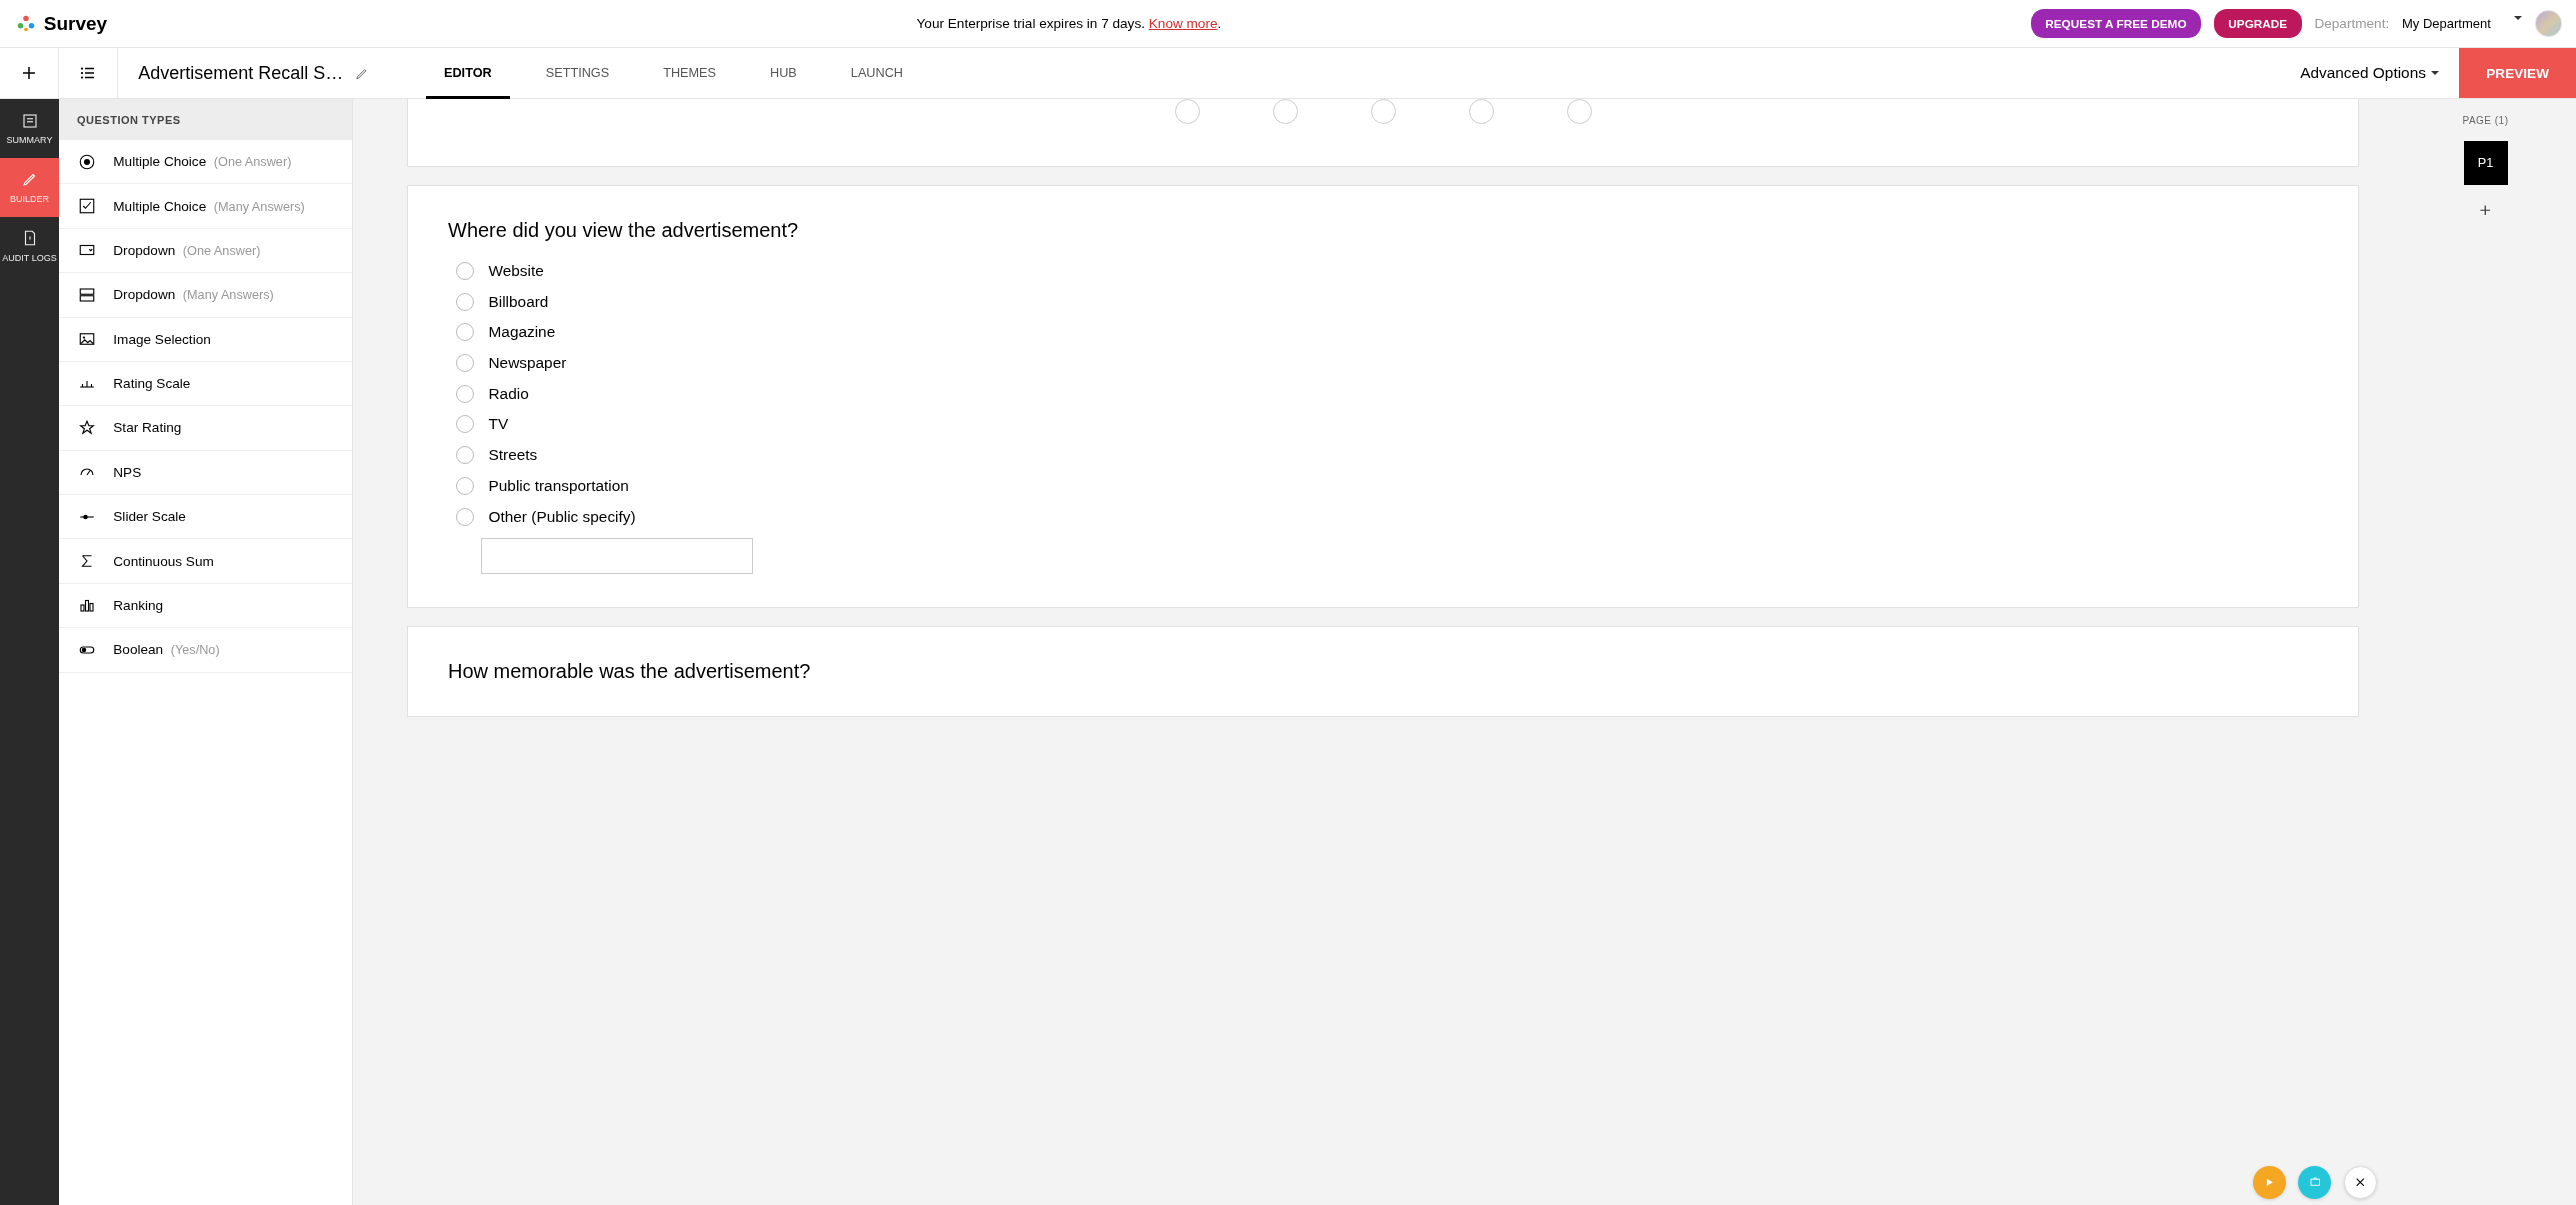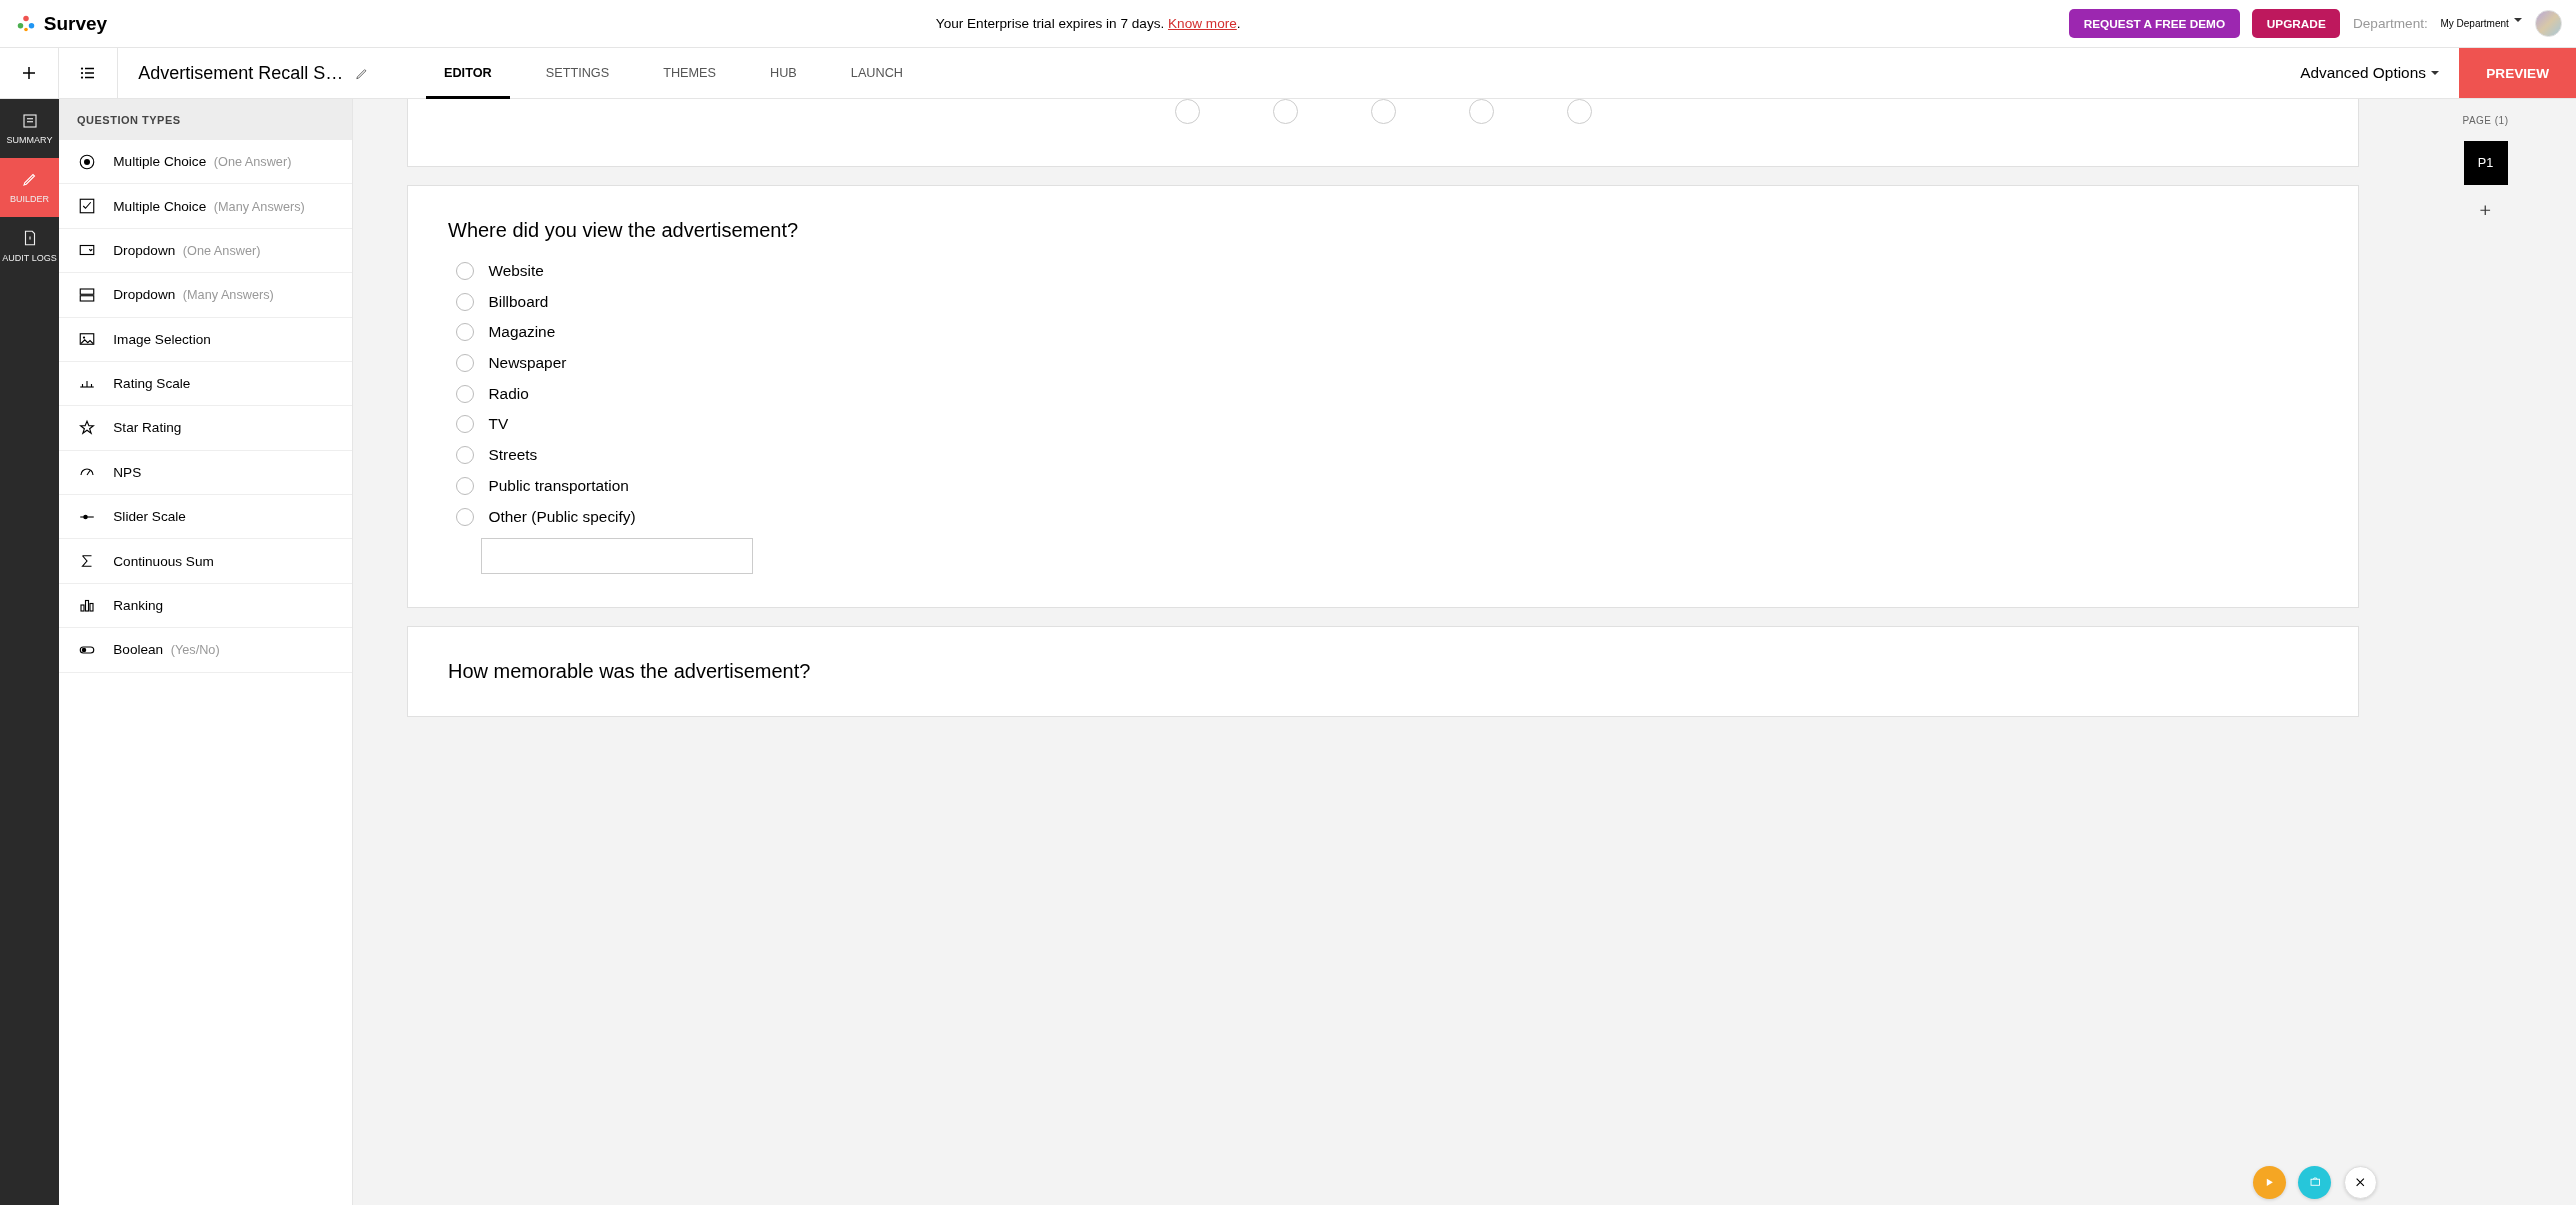--- a/index.html
+++ b/index.html
@@ -16,25 +16,25 @@
     font-size: 13.6px;
   }
   .brand { display: flex; align-items: center; gap: 7.3px; font-size: 19px; font-weight: 600; }
   .logo-swirl {
     width: 22px; height: 22px; position: relative;
   }
   .logo-swirl svg { width: 22px; height: 22px; }
   .banner-center { flex: 1; text-align: center; }
   .banner-center a { color: #d32f2f; text-decoration: underline; }
   .banner-right { display: flex; align-items: center; gap: 12.7px; }
-  .btn { border: none; padding: 7.3px 14.5px; font-size: 11.8px; font-weight: 600; cursor: pointer; border-radius: 5px; }
+  .btn { border: none; padding: 7.3px 14.5px; font-size: 11.8px; font-weight: 600; cursor: pointer; border-radius: 13px; }
   .btn-demo { background: #9c27b0; color: #fff; }
   .btn-upgrade { background: #be185d; color: #fff; }
   .dept-label { color: #999; font-size: 13.6px; }
-  .dept-value { font-size: 10px; display: inline-flex; align-items: flex-start; gap: 5px; }
+  .dept-value { font-size: 13px; display: inline-flex; align-items: flex-start; gap: 23px; }
   .avatar {
     width: 27px; height: 27px; border-radius: 50%;
     background: linear-gradient(135deg, #b8a8d8 0%, #d8c8a8 50%, #a8c8d8 100%);
     border: 0.9px solid #ddd;
   }
 
   
   .toolbar {
     height: 51px;
     display: flex;

